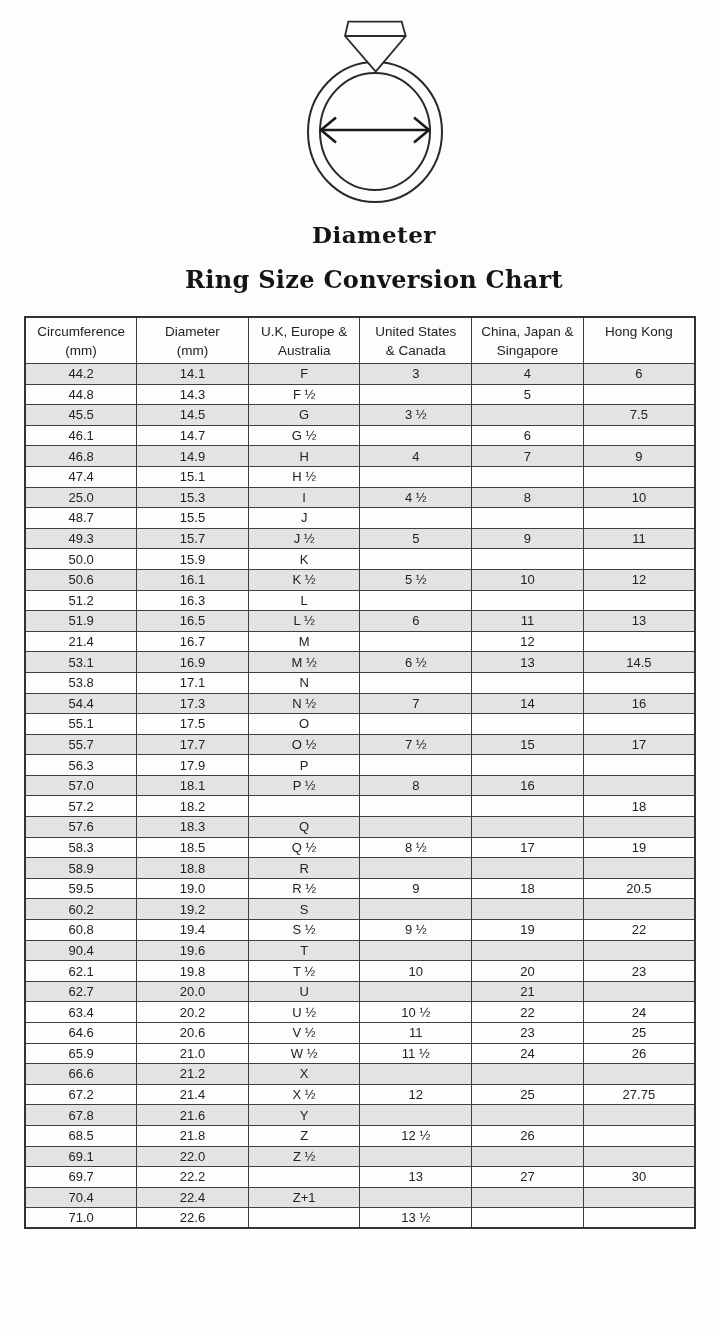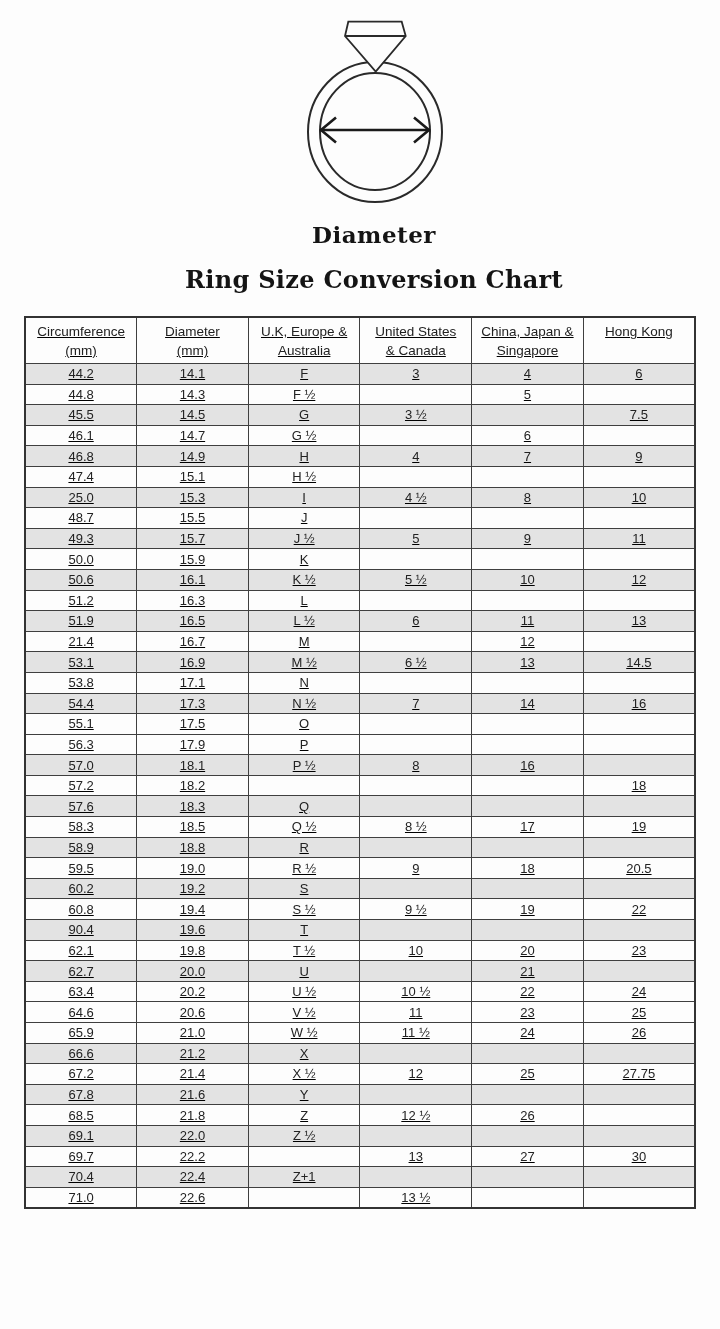--- a/index.html
+++ b/index.html
@@ -46,21 +46,20 @@
     letter-spacing: 0.3px;
   }
   table.size-table {
     position: absolute;
     top: 316px;
     left: 24px;
     width: 672px;
     border-collapse: collapse;
     table-layout: fixed;
     border: 2px solid #333;
-    text-decoration: underline;
   }
   .size-table th, .size-table td {
     border: 1px solid var(--border);
     text-align: center;
     color: var(--text);
     overflow: hidden;
     white-space: nowrap;
   }
   .size-table th {
     font-weight: normal;
@@ -267,20 +266,28 @@
         <td>16</td>
       </tr>
       <tr>
         <td>55.1</td>
         <td>17.5</td>
         <td>O</td>
         <td></td>
         <td></td>
         <td></td>
       </tr>
+      <tr class="shaded">
+        <td>55.7</td>
+        <td>17.7</td>
+        <td>O ½</td>
+        <td>7 ½</td>
+        <td>15</td>
+        <td>17</td>
+      </tr>
       <tr>
         <td>56.3</td>
         <td>17.9</td>
         <td>P</td>
         <td></td>
         <td></td>
         <td></td>
       </tr>
       <tr class="shaded">
         <td>57.0</td>

